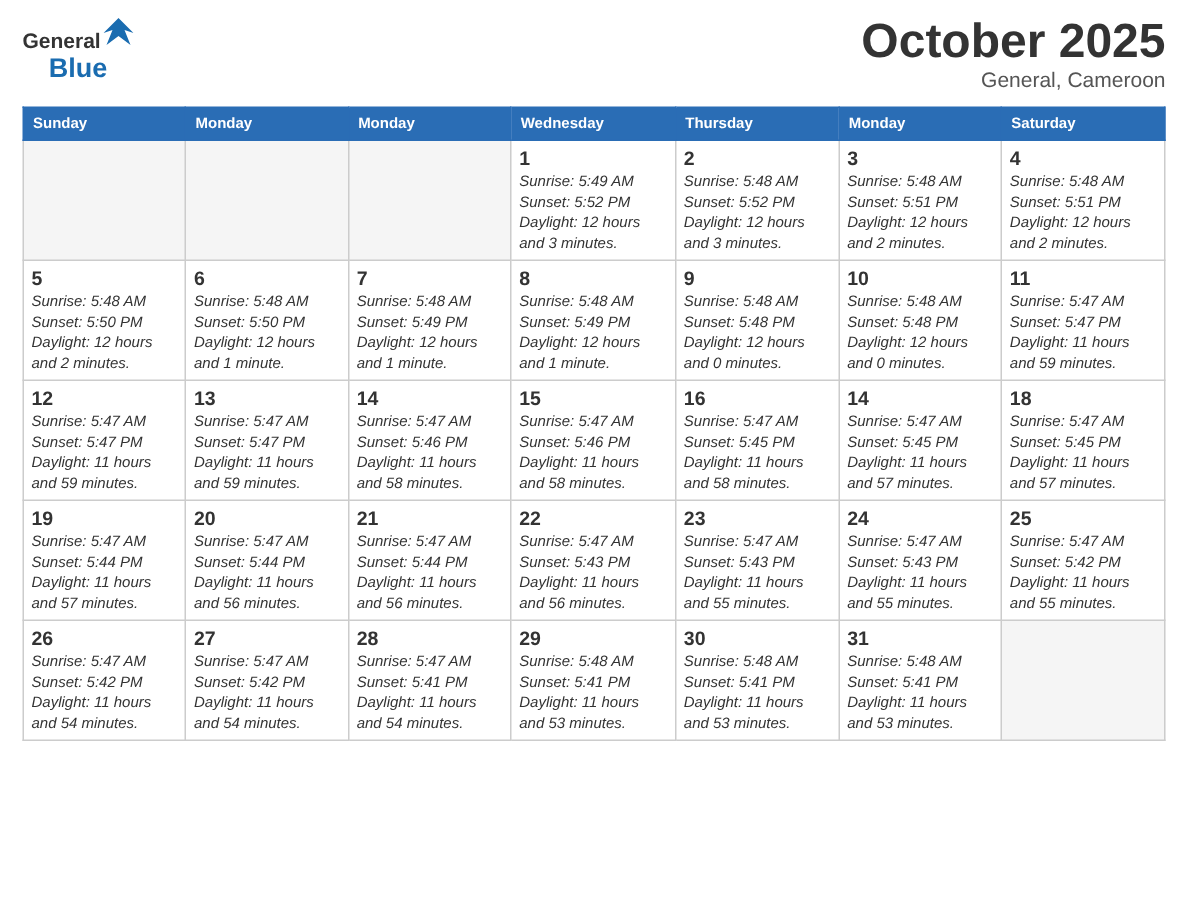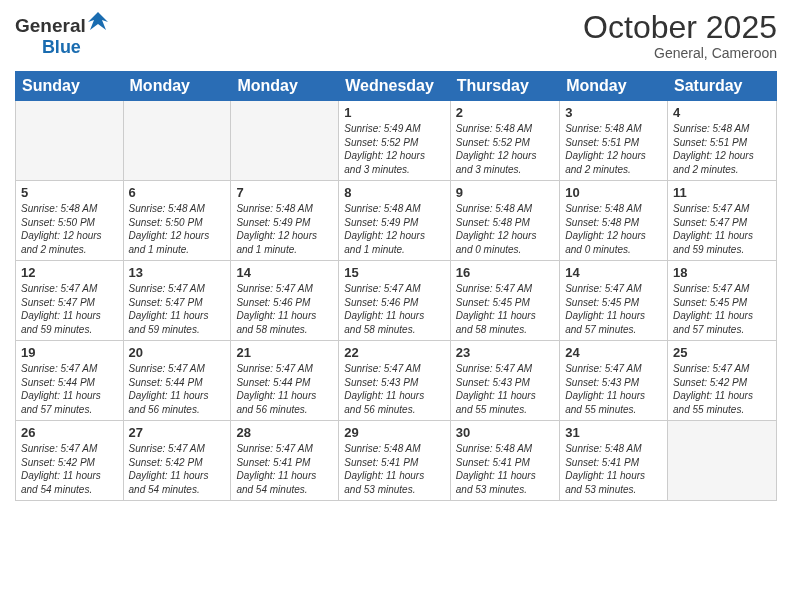--- a/index.html
+++ b/index.html
@@ -20,48 +20,48 @@
       display: flex;
       justify-content: space-between;
       align-items: flex-start;
       margin-bottom: 10px;
     }
     .logo {
       display: flex;
       align-items: center;
     }
     .logo-text {
-      font-size: 19px;
+      font-size: 14px;
       font-weight: bold;
       line-height: 1.1;
     }
     .logo-general { color: #333; }
     .logo-blue { color: #1a6cb0; text-align: center; }
     .title-block {
       text-align: right;
     }
     .month-title {
       font-size: 32px;
-      font-weight: normal;
+      font-weight: bold;
       color: #333;
       line-height: 1.1;
     }
     .subtitle {
       font-size: 14px;
       color: #555;
     }
     .calendar {
       width: 100%;
       border-collapse: collapse;
       border: 1px solid #ccc;
     }
     .calendar th {
       background: #2a6db5;
       color: #fff;
-      font-size: 16px;
+      font-size: 10px;
       font-weight: bold;
       padding: 5px 6px;
       text-align: left;
       border: 1px solid #2a6db5;
     }
     .calendar td {
       vertical-align: top;
       border: 1px solid #ccc;
       padding: 4px 5px;
       width: 113px;

